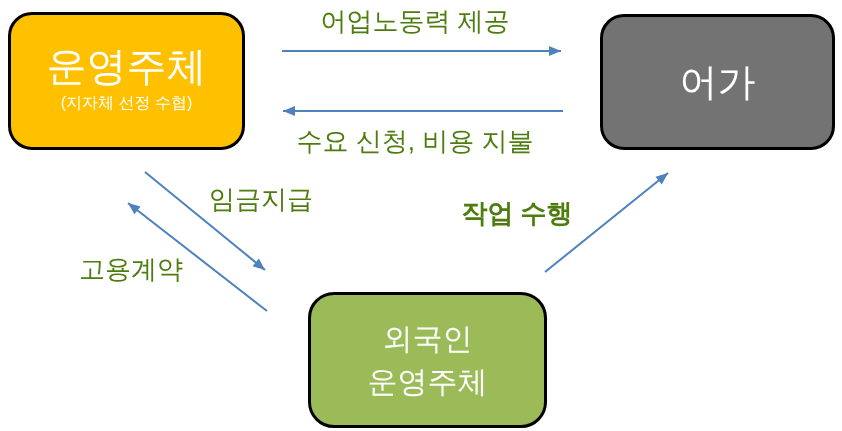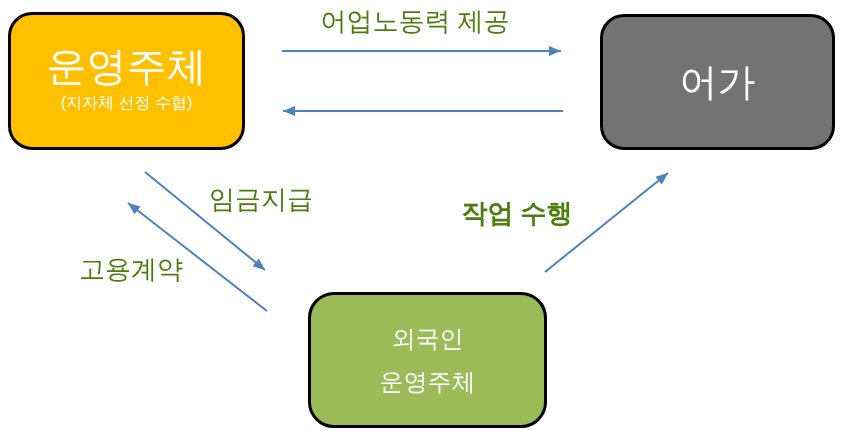--- a/index.html
+++ b/index.html
@@ -65,21 +65,21 @@
   }
   .node-worker {
     left: 308px;
     top: 292px;
     width: 239px;
     height: 136px;
     background: #9BBB59;
     border-radius: 26px;
   }
   .node-worker .node-title {
-    font-size: 24px;
+    font-size: 30px;
     line-height: 43px;
   }
   .edge-label {
     position: absolute;
     transform: translate(-50%, -50%);
     white-space: nowrap;
     font-size: 26px;
     color: #4d7c0f;
   }
   .label-labor-supply       { left: 415px; top: 21px;  }
@@ -115,20 +115,21 @@
     <div class="node-title">어가</div>
   </div>
 
   <div class="node node-worker">
     <div class="node-title">외국인</div>
     <div class="node-title">운영주체</div>
   </div>
 
   <div class="edge-label label-labor-supply">어업노동력 제공</div>
 
+  <div class="edge-label label-demand-payment">수요 신청, 비용 지불</div>
 
   <div class="edge-label label-employment-contract">고용계약</div>
 
   <div class="edge-label label-wage-payment">임금지급</div>
 
   <div class="edge-label label-work-performance">작업 수행</div>
 
 </div>
 
 </body></html>

